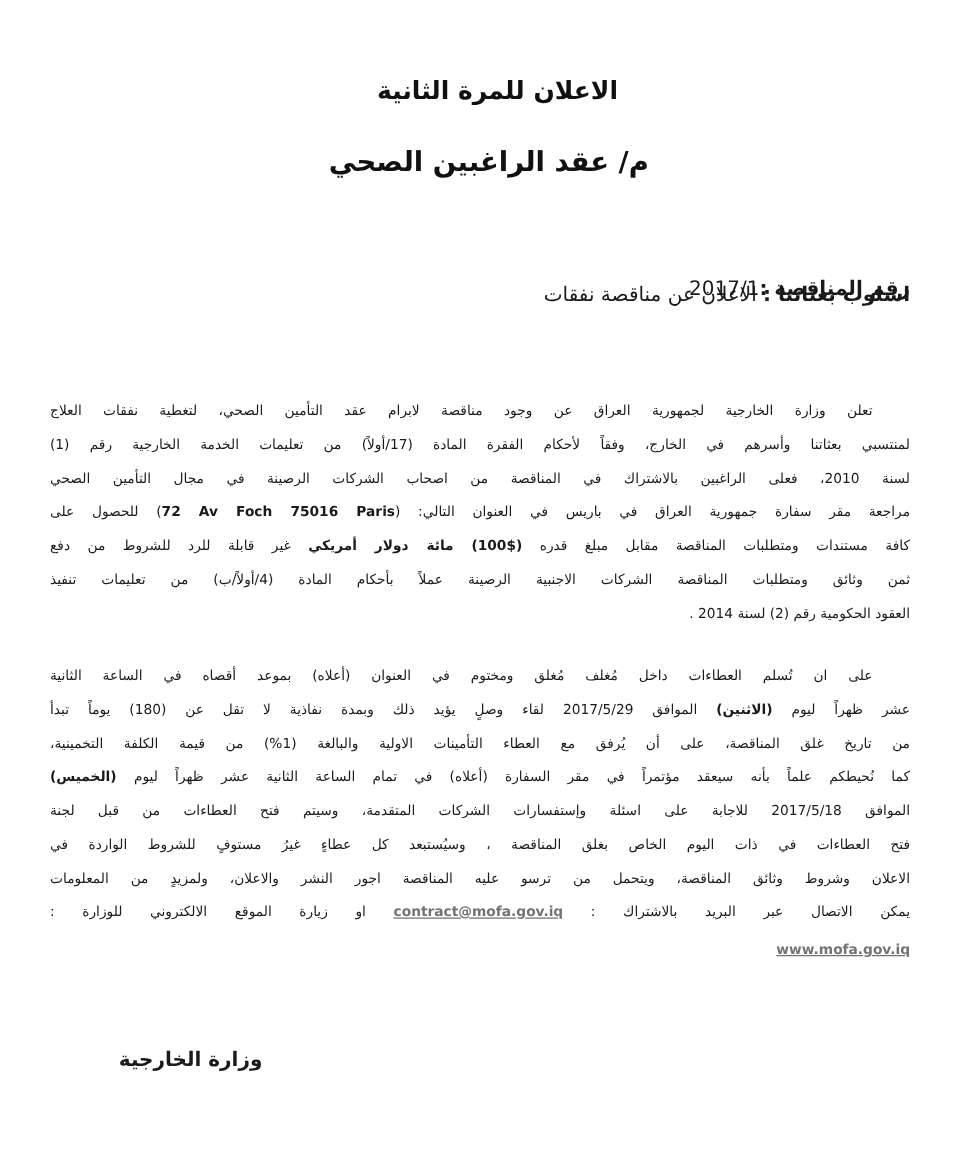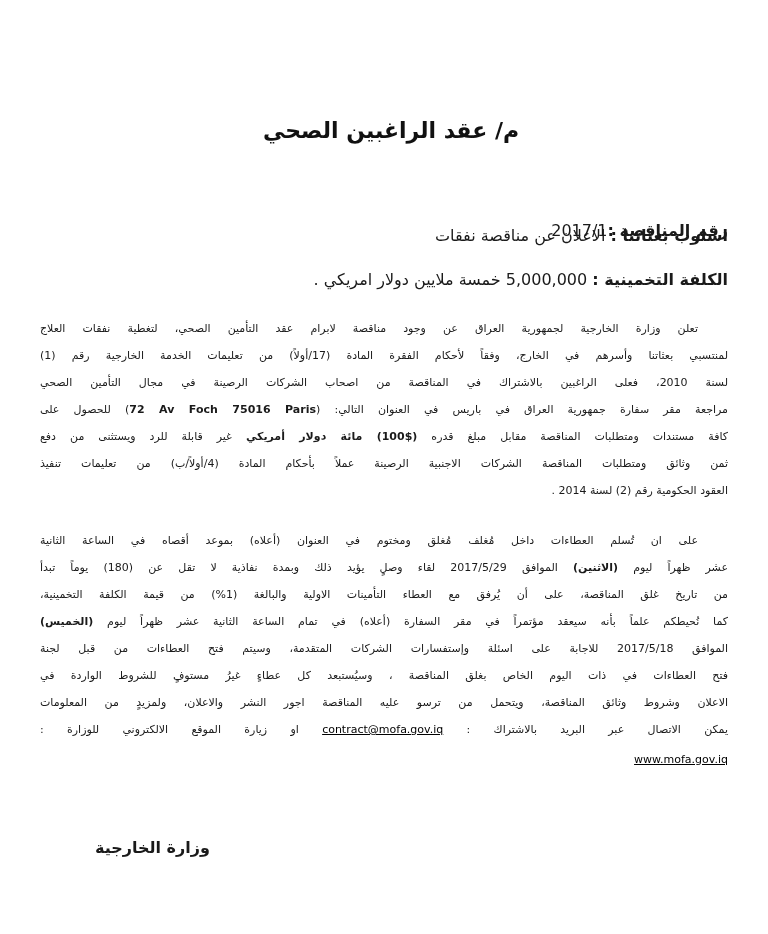--- a/index.html
+++ b/index.html
@@ -51,65 +51,63 @@
       line-height: 22px;
       white-space: nowrap;
       text-align: justify;
       text-align-last: justify;
     }
     .para-line.first { right: 70px; }
     .para-line.last { text-align-last: right; }
     .b { font-weight: bold; }
     .link {
       text-decoration: underline;
-      color: #000000;
+      color: #737373;
       direction: ltr;
       unicode-bidi: embed;
+      font-weight: bold;
     }
     .ltr { direction: ltr; unicode-bidi: embed; }
 
     .signature {
       position: absolute;
       left: 95px;
       top: 838px;
       font-size: 16px;
       font-weight: bold;
       direction: rtl;
     }
   </style>
 </head>
 <body>
 
 <div class="doc">
 
+  <div class="title title-1">الاعلان للمرة الثانية</div>
   <div class="title title-2">م/ عقد الراغبين الصحي</div>
 
   <div class="field field-1">
     <span class="lbl">رقم المناقصة :</span><span class="ltr">2017/1</span>
   </div>
 
   <div class="field field-2">
     <span class="lbl">اسلوب بعثاتنا :</span>
     <span>الاعلان عن مناقصة نفقات</span>
   </div>
 
-  <div class="field field-3">
-    <span class="lbl">الكلفة التخمينية :</span>
-    <span>5,000,000 خمسة ملايين دولار امريكي .</span>
-  </div>
 
   <div>
     <div class="para-line first" style="top:318px">تعلن وزارة الخارجية لجمهورية العراق عن وجود مناقصة لابرام عقد التأمين الصحي، لتغطية نفقات العلاج</div>
     <div class="para-line" style="top:345px">لمنتسبي بعثاتنا وأسرهم في الخارج، وفقاً لأحكام الفقرة المادة (17/أولاً) من تعليمات الخدمة الخارجية رقم (1)</div>
     <div class="para-line" style="top:372px">لسنة 2010، فعلى الراغبين بالاشتراك في المناقصة من اصحاب الشركات الرصينة في مجال التأمين الصحي</div>
     <div class="para-line" style="top:399px">
       <span>مراجعة مقر سفارة جمهورية العراق في باريس في العنوان التالي: (</span><span class="b ltr">72 Av Foch 75016 Paris</span><span>) للحصول على</span>
     </div>
     <div class="para-line" style="top:426px">
-      <span>كافة مستندات ومتطلبات المناقصة مقابل مبلغ قدره </span><span class="b">($100) مائة دولار أمريكي</span><span> غير قابلة للرد ويستثنى من دفع</span>
+      <span>كافة مستندات ومتطلبات المناقصة مقابل مبلغ قدره </span><span class="b">($100) مائة دولار أمريكي</span><span> غير قابلة للرد للشروط من دفع</span>
     </div>
     <div class="para-line" style="top:453px">ثمن وثائق ومتطلبات المناقصة الشركات الاجنبية الرصينة عملاً بأحكام المادة (4/أولاً/ب) من تعليمات تنفيذ</div>
     <div class="para-line last" style="top:480px">العقود الحكومية رقم (2) لسنة 2014 .</div>
   </div>
 
   <div>
     <div class="para-line first" style="top:530px">على ان تُسلم  العطاءات داخل مُغلف مُغلق ومختوم في العنوان (أعلاه) بموعد أقصاه في الساعة الثانية</div>
     <div class="para-line" style="top:557px">
       <span>عشر ظهراً ليوم </span><span class="b">(الاثنين)</span><span> الموافق   2017/5/29  لقاء وصلٍ يؤيد ذلك وبمدة نفاذية لا تقل عن  (180) يوماً تبدأ</span>
     </div>

